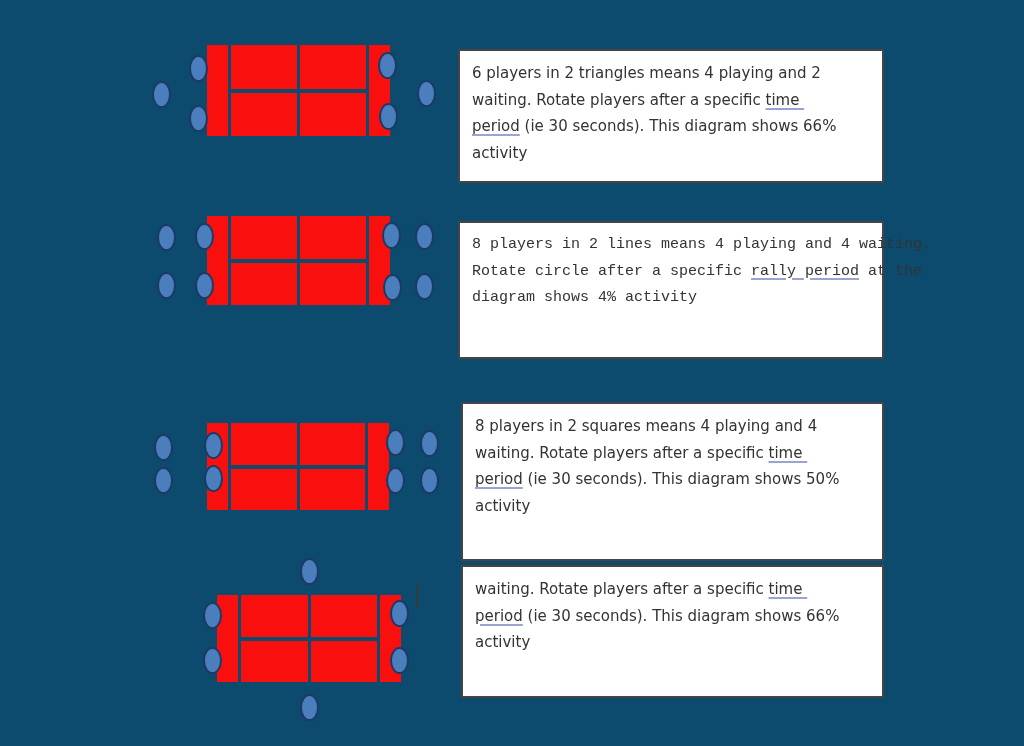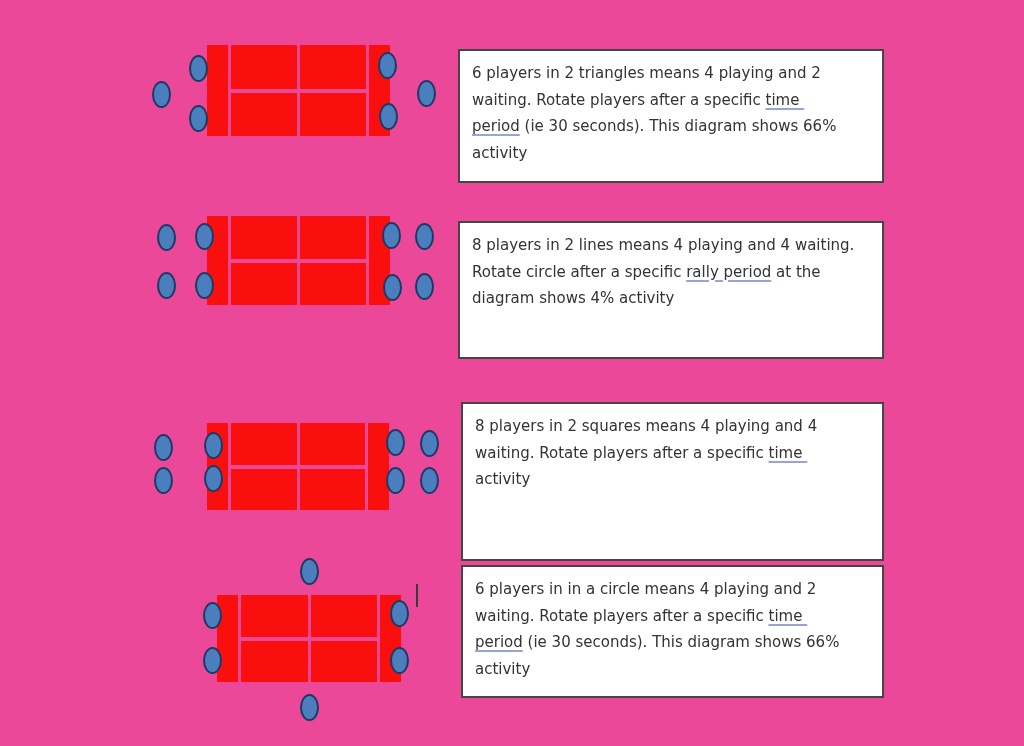--- a/index.html
+++ b/index.html
@@ -1,19 +1,19 @@
 <!DOCTYPE html>
 <html style="--red: #fa0f0f; --player-fill: #4a7ebc; --player-border: #1b3a66; --box-border: #454545; --text: #333333; --u-blue: #9aa4d2; --u-red: #e06868; --cursor: #3a3a3a;"><head>
 <meta charset="utf-8">
 <style>
   html,body{margin:0;padding:0;background:#ffffff;}
   .canvas{
     position:relative;
     width:1024px;height:746px;
-    background:#ec4899;
+    background:#0c4a6e;
     overflow:hidden;
     font-family:"DejaVu Sans", sans-serif;
   }
   
   .court{
     position:absolute;
     display:grid;
     grid-template-columns:21px 1fr 1fr 21px;
     grid-template-rows:1fr 1fr;
     gap:4px 3px;
@@ -98,21 +98,21 @@
       <div class="q4"></div>
     </div>
     <div class="player" style="position: absolute; left: 156.5px; top: 223.5px; width: 19px; height: 27px;"></div>
     <div class="player" style="position: absolute; left: 156.5px; top: 271.5px; width: 19px; height: 27px;"></div>
     <div class="player" style="position: absolute; left: 194.5px; top: 222.5px; width: 19px; height: 27px;"></div>
     <div class="player" style="position: absolute; left: 194.5px; top: 271.5px; width: 19px; height: 27px;"></div>
     <div class="player" style="position: absolute; left: 381.5px; top: 221.5px; width: 19px; height: 27px;"></div>
     <div class="player" style="position: absolute; left: 382.5px; top: 273.5px; width: 19px; height: 27px;"></div>
     <div class="player" style="position: absolute; left: 414.5px; top: 222.5px; width: 19px; height: 27px;"></div>
     <div class="player" style="position: absolute; left: 414.5px; top: 272.5px; width: 19px; height: 27px;"></div>
-    <div class="tbox" style="position: absolute; left: 458px; top: 221px; width: 426px; height: 138px;">
+    <div class="tbox" style="position: absolute; left: 458px; top: 221px; width: 426px; height: 138px; font-family: Liberation Mono, monospace;">
       <div class="line"><span>8 players in 2 lines means 4 playing and 4 waiting.</span></div>
       <div class="line"><span>Rotate circle after a specific </span><span class="u-blue">rally period</span><span> at the</span></div>
       <div class="line"><span>diagram shows 4% activity</span></div>
     </div>
     <div class="court" style="position: absolute; left: 207px; top: 423px; width: 182px; height: 87px;">
       <div class="cL"></div>
       <div class="q1"></div>
       <div class="q2"></div>
       <div class="cR"></div>
       <div class="q3"></div>
@@ -122,36 +122,36 @@
     <div class="player" style="position: absolute; left: 153.5px; top: 466.5px; width: 19px; height: 27px;"></div>
     <div class="player" style="position: absolute; left: 203.5px; top: 431.5px; width: 19px; height: 27px;"></div>
     <div class="player" style="position: absolute; left: 203.5px; top: 464.5px; width: 19px; height: 27px;"></div>
     <div class="player" style="position: absolute; left: 385.5px; top: 428.5px; width: 19px; height: 27px;"></div>
     <div class="player" style="position: absolute; left: 385.5px; top: 466.5px; width: 19px; height: 27px;"></div>
     <div class="player" style="position: absolute; left: 419.5px; top: 429.5px; width: 19px; height: 27px;"></div>
     <div class="player" style="position: absolute; left: 419.5px; top: 466.5px; width: 19px; height: 27px;"></div>
     <div class="tbox" style="position: absolute; left: 461px; top: 402px; width: 423px; height: 159px;">
       <div class="line"><span>8 players in 2 squares means 4 playing and 4</span></div>
       <div class="line"><span>waiting. Rotate players after a specific </span><span class="u-blue">time </span></div>
+      <div class="line"><span class="u-blue">period</span><span> (</span><span class="u-red">ie</span><span> 30 seconds). This diagram shows 50%</span></div>
       <div class="line"><span>activity</span></div>
     </div>
     <div class="court" style="position: absolute; left: 217px; top: 595px; width: 184px; height: 87px;">
       <div class="cL"></div>
       <div class="q1"></div>
       <div class="q2"></div>
       <div class="cR"></div>
       <div class="q3"></div>
       <div class="q4"></div>
     </div>
     <div class="player" style="position: absolute; left: 299.5px; top: 557.5px; width: 19px; height: 27px;"></div>
     <div class="player" style="position: absolute; left: 202.5px; top: 601.5px; width: 19px; height: 27px;"></div>
     <div class="player" style="position: absolute; left: 202.5px; top: 646.5px; width: 19px; height: 27px;"></div>
     <div class="player" style="position: absolute; left: 389.5px; top: 599.5px; width: 19px; height: 27px;"></div>
     <div class="player" style="position: absolute; left: 389.5px; top: 646.5px; width: 19px; height: 27px;"></div>
     <div class="player" style="position: absolute; left: 299.5px; top: 693.5px; width: 19px; height: 27px;"></div>
     <div class="cursor" style="position: absolute; left: 416px; top: 584px; width: 2px; height: 23px;"></div>
     <div class="tbox" style="position: absolute; left: 461px; top: 565px; width: 423px; height: 133px;">
-      <div class="line"><span>6 players in in a circle means 4 playing and 2</span></div>
       <div class="line"><span>waiting. Rotate players after a specific </span><span class="u-blue">time </span></div>
       <div class="line"><span class="u-blue">period</span><span> (</span><span class="u-red">ie</span><span> 30 seconds). This diagram shows 66%</span></div>
       <div class="line"><span>activity</span></div>
     </div>
   </div>
 
 </body></html>

